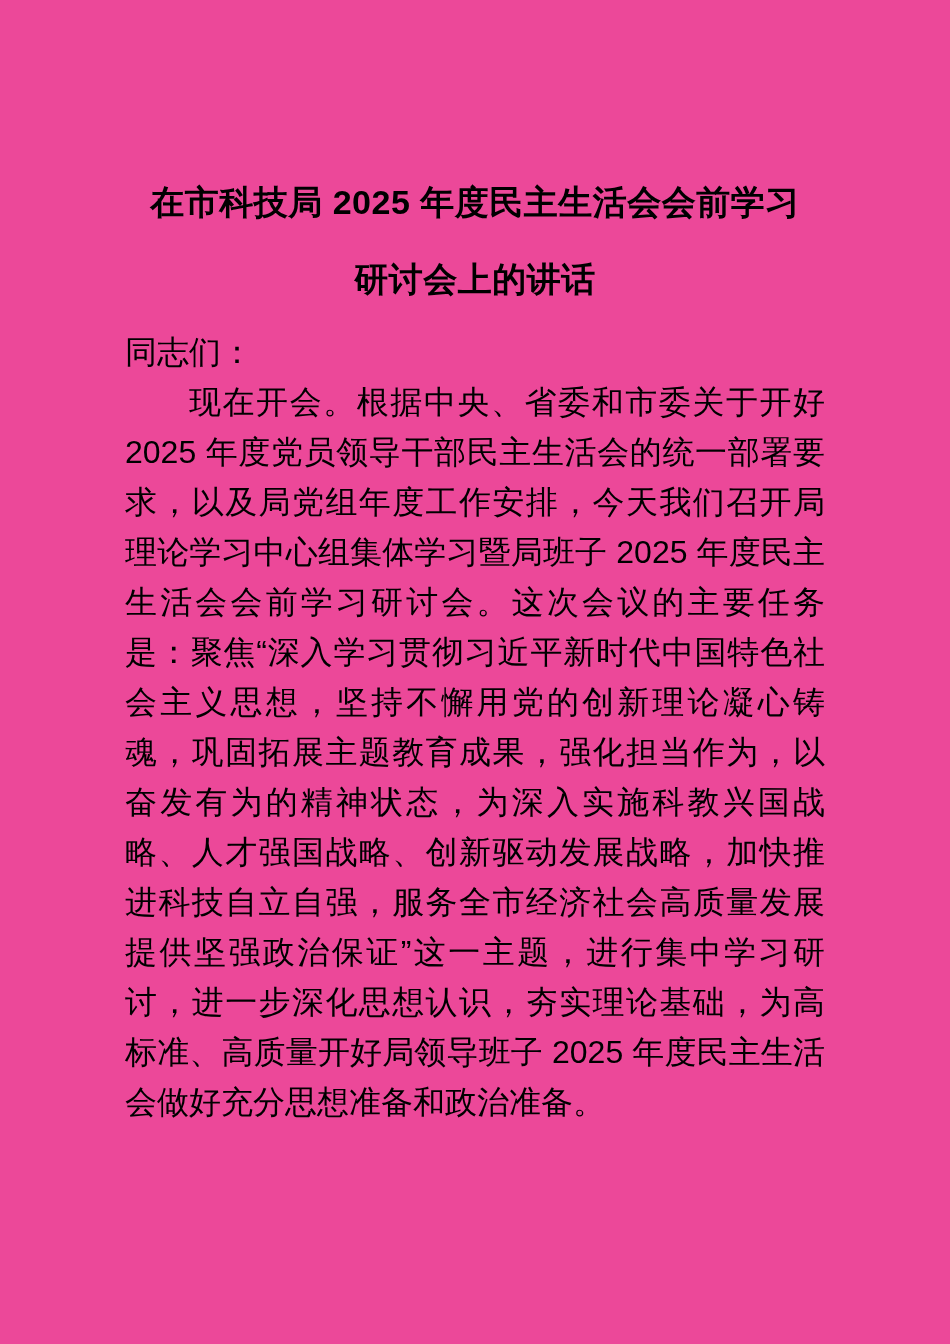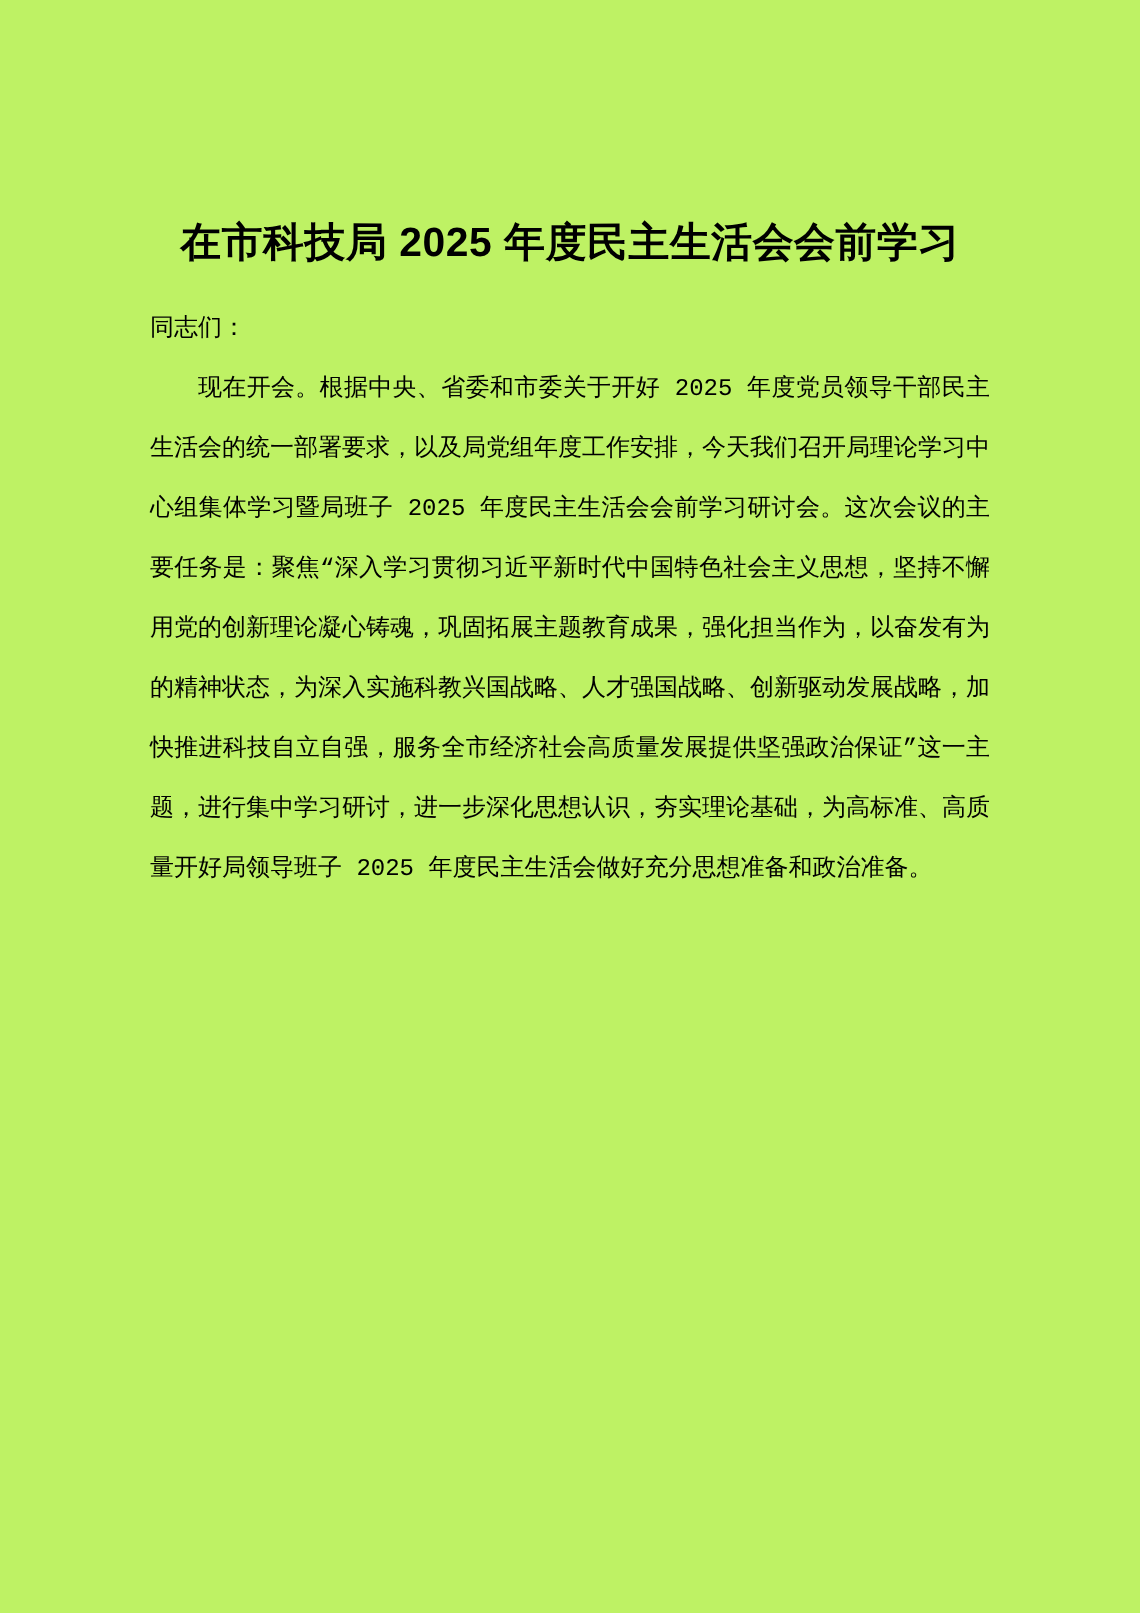--- a/index.html
+++ b/index.html
@@ -11,58 +11,58 @@
     width: 950px;
     height: 1344px;
     font-family: "Liberation Sans", "DejaVu Sans", sans-serif;
     color: #000000;
     overflow: hidden;
   }
   .page {
     box-sizing: border-box;
     width: 950px;
     height: 1344px;
-    background: #bef264;
+    background: #ec4899;
     padding: 164px 125px 12px 125px;
     overflow: hidden;
   }
   .doc-title {
     margin: 0;
     font-size: 34px;
     font-weight: 600;
     line-height: 77px;
     text-align: center;
     letter-spacing: 0.5px;
   }
   .title-line {
     display: block;
     white-space: nowrap;
   }
   .doc-body {
     margin-top: 9px;
-    font-size: 20px;
+    font-size: 32px;
     line-height: 50px;
     text-align: justify;
     text-justify: inter-ideograph;
-    font-family: Liberation Mono, monospace;
   }
   .salutation {
     margin: 0;
     text-indent: 0;
   }
   .para {
     margin: 0;
     text-indent: 2em;
   }
 </style>
 </head>
 <body>
 
 <div class="page">
   <h1 class="doc-title">
     <span class="title-line">在市科技局 2025 年度民主生活会会前学习</span>
+    <span class="title-line">研讨会上的讲话</span>
   </h1>
 
   <div class="doc-body">
     <p class="salutation">同志们：</p>
     <p class="para">现在开会。根据中央、省委和市委关于开好 2025 年度党员领导干部民主生活会的统一部署要求，以及局党组年度工作安排，今天我们召开局理论学习中心组集体学习暨局班子 2025 年度民主生活会会前学习研讨会。这次会议的主要任务是：聚焦“深入学习贯彻习近平新时代中国特色社会主义思想，坚持不懈用党的创新理论凝心铸魂，巩固拓展主题教育成果，强化担当作为，以奋发有为的精神状态，为深入实施科教兴国战略、人才强国战略、创新驱动发展战略，加快推进科技自立自强，服务全市经济社会高质量发展提供坚强政治保证”这一主题，进行集中学习研讨，进一步深化思想认识，夯实理论基础，为高标准、高质量开好局领导班子 2025 年度民主生活会做好充分思想准备和政治准备。</p>
   </div>
 </div>
 
 </body></html>

